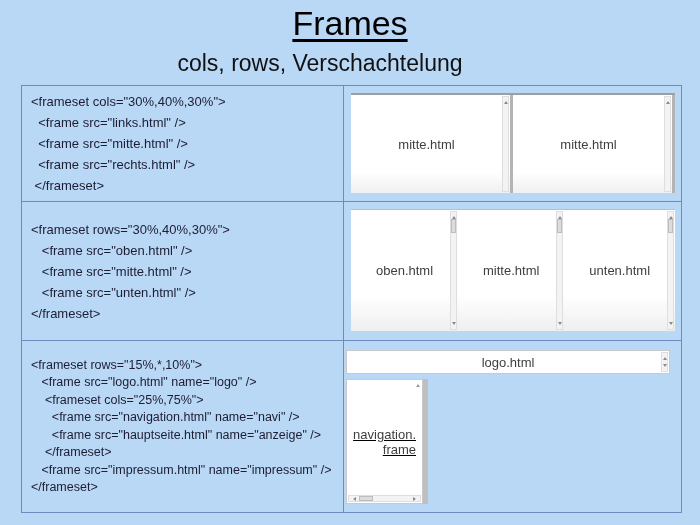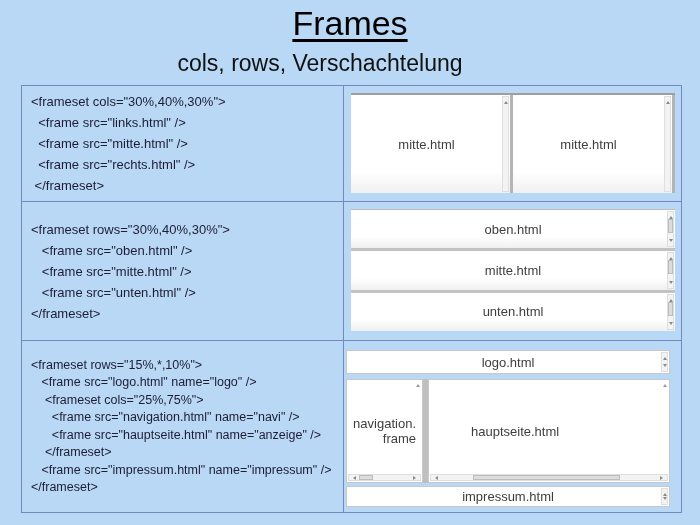--- a/index.html
+++ b/index.html
@@ -49,38 +49,38 @@
   .viz{position:absolute;background:#fff;}
   .viz1{left:7px;top:7px;width:324px;height:100px;
         display:flex;border-top:2px solid #9e9e9e;box-sizing:border-box;}
   .fcol{position:relative;flex-grow:1;background:linear-gradient(#fff 78%,#f0f0f0);
         display:flex;align-items:center;justify-content:center;}
   .fcol .label{padding-right:8px;}
   .vdiv{width:3px;background:#b4b4b4;flex:none;}
   .hdiv{height:3px;background:#c2c2c2;flex:none;}
 
   .viz2{left:7px;top:7px;width:324px;height:122px;
-        display:flex;flex-direction:column;border-top:1px solid #bdbdbd;box-sizing:border-box;}
+        display:flex;border-top:1px solid #bdbdbd;box-sizing:border-box;}
   .frow{position:relative;flex-grow:1;background:linear-gradient(#fff 70%,#efefef);
         display:flex;align-items:center;justify-content:center;}
 
   .viz3{left:2px;top:9px;width:324px;height:157px;
         display:flex;flex-direction:column;background:transparent;}
   .v3-logo,.v3-imp{position:relative;flex:none;background:#fff;
         display:flex;align-items:center;justify-content:center;
         border:1px solid #c9c9c9;box-sizing:border-box;}
   .v3-logo{height:24px;}
   .v3-imp{height:21px;}
   .v3-gap1{height:5px;flex:none;}
   .v3-gap2{height:3px;flex:none;}
   .v3-mid{flex:1;display:flex;}
   .v3-nav{position:relative;width:77px;flex:none;background:#fff;
         border:1px solid #c9c9c9;box-sizing:border-box;
         display:flex;flex-direction:column;align-items:flex-end;justify-content:center;
-        padding-right:6px;}
+        padding-right:6px;text-decoration:underline;}
   .v3-mid .vdiv{width:5px;background:#bfbfbf;}
   .v3-main{position:relative;flex:1;background:#fff;
         border:1px solid #c9c9c9;box-sizing:border-box;
         display:flex;align-items:center;}
   .v3-main .label{padding-left:42px;}
 
   .frame-label{color:#3e3e3e;font-size:13px;line-height:15px;}
 
   
   .vscroll{
@@ -210,35 +210,19 @@
             <span class="corner-up"></span>
             <span class="frame-label">navigation.</span>
             <span class="frame-label">frame</span>
             <span class="hscroll">
                 <span class="tri-left"></span>
                 <span class="hthumb small"></span>
                 <span class="tri-right"></span>
               </span>
           </div>
           <div class="vdiv"></div>
-          <div class="v3-main">
-            <span class="corner-up"></span>
-            <span class="frame-label label">hauptseite.html</span>
-            <span class="hscroll">
-                <span class="tri-left"></span>
-                <span class="hthumb long"></span>
-                <span class="tri-right"></span>
-              </span>
-          </div>
         </div>
         <div class="v3-gap2"></div>
-        <div class="v3-imp">
-          <span class="frame-label">impressum.html</span>
-          <span class="vscroll">
-              <span class="tri-up"></span>
-              <span class="tri-down"></span>
-            </span>
-        </div>
       </div>
     </div>
 
   </div>
 </div>
 
 </body></html>

